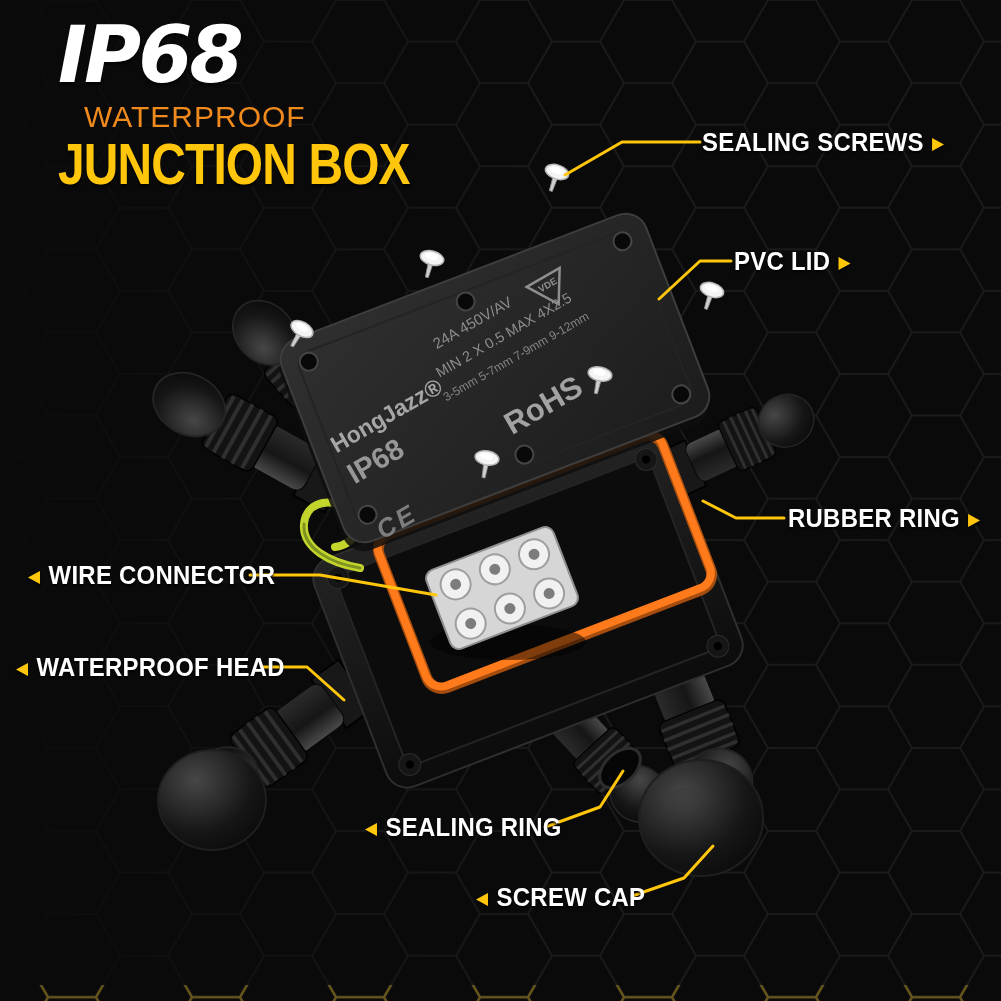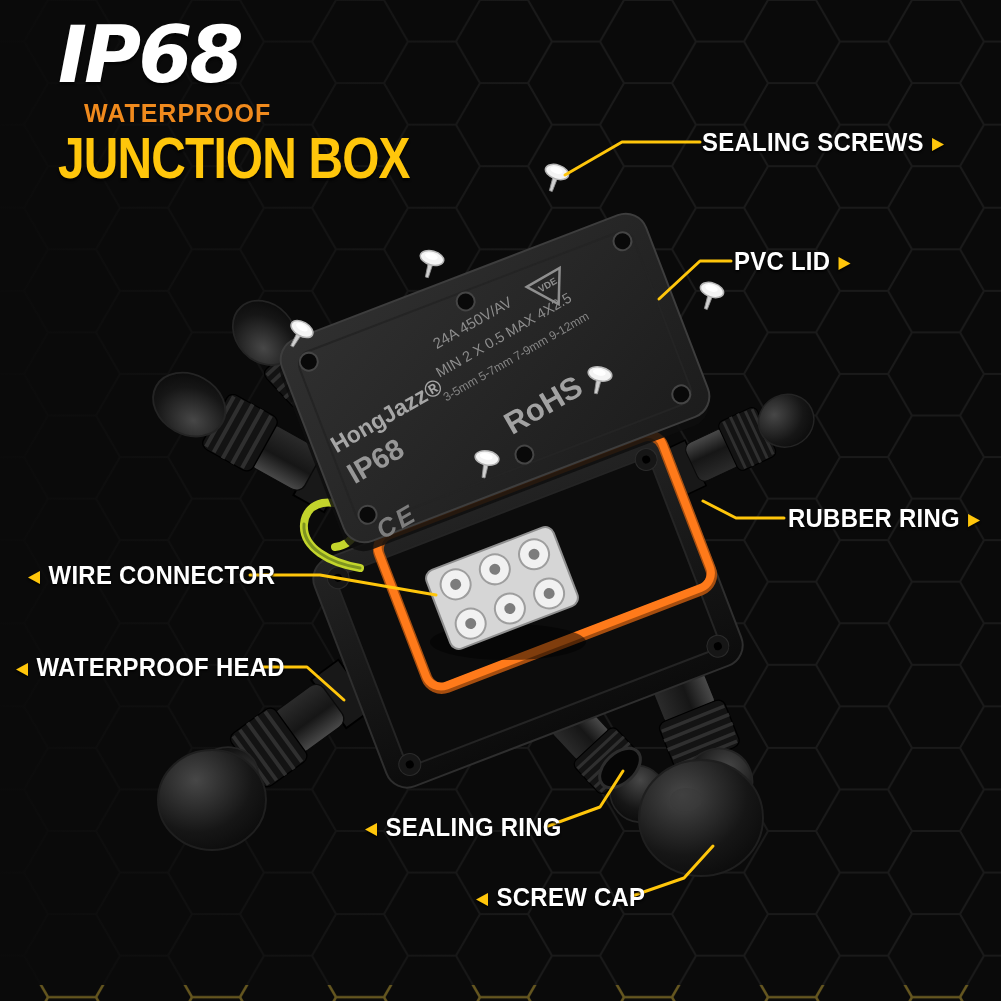--- a/index.html
+++ b/index.html
@@ -6,21 +6,21 @@
   .stage{position:relative;width:1001px;height:1001px;background:#0a0a0a;overflow:hidden;
          font-family:"Liberation Sans","DejaVu Sans",sans-serif;}
   .stage svg.scene{position:absolute;left:0;top:0;}
   svg text{font-family:"Liberation Sans","DejaVu Sans",sans-serif;}
 
   
   .title{position:absolute;left:58px;top:16px;z-index:5;}
   .t-ip{font-size:78px;line-height:1.02;font-weight:bold;font-style:italic;color:#ffffff;
         letter-spacing:-3px;font-family:"DejaVu Sans","Liberation Sans",sans-serif;
         text-shadow:0 3px 2px rgba(0,0,0,.6);}
-  .t-wp{font-size:25px;line-height:1.1;font-weight:bold;color:#f08a1d;letter-spacing:1px;
+  .t-wp{font-size:30px;line-height:1.1;font-weight:normal;color:#f08a1d;letter-spacing:1px;
         margin:4px 0 2px 26px;}
   .t-jb{font-size:57px;line-height:1.05;font-weight:bold;color:#ffc60b;letter-spacing:-1px;
         transform:scaleX(.84);transform-origin:left center;white-space:nowrap;
         text-shadow:0 3px 2px rgba(0,0,0,.6);}
 
   
   .callout{position:absolute;display:flex;align-items:center;gap:9px;color:#ffffff;
            font-weight:bold;font-size:26px;line-height:1;letter-spacing:.3px;white-space:nowrap;
            transform:scaleX(.92);transform-origin:left center;z-index:6;
            text-shadow:0 2px 2px rgba(0,0,0,.8);}

